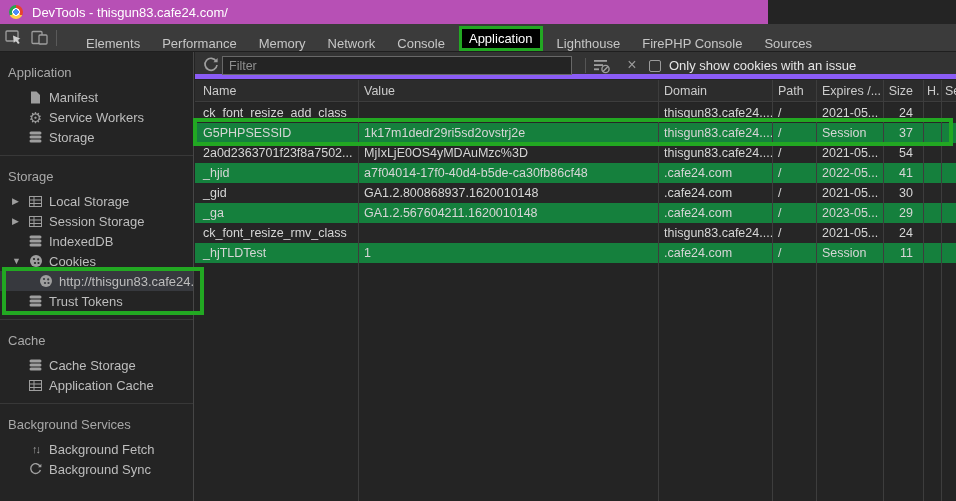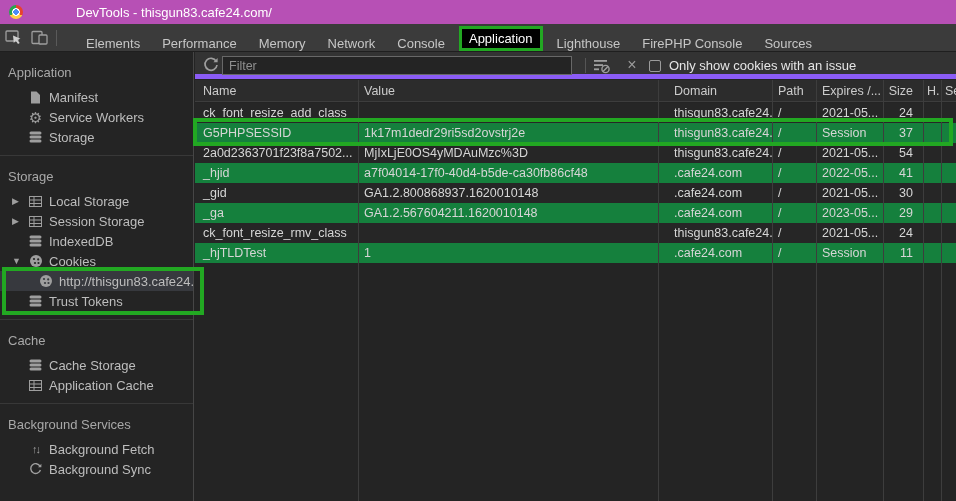--- a/index.html
+++ b/index.html
@@ -3,22 +3,22 @@
 <meta charset="utf-8">
 <style>
   * { margin:0; padding:0; box-sizing:border-box; }
   html,body { background:#111; }
   .screen {
     position:relative; width:956px; height:501px; overflow:hidden;
     background:#242424; font-family:"Liberation Sans", sans-serif;
     color:#cfcfcf; -webkit-font-smoothing:antialiased;
   }
   
-  .titlebar { position:absolute; left:0; top:0; width:956px; height:24px;
-    background:#b750b5; display:flex; align-items:center; padding-left:9px;gap:44px; }
+  .titlebar { position:absolute; left:0; top:0; width:768px; height:24px;
+    background:#b750b5; display:flex; align-items:center; padding-left:9px; }
   .chrome-logo { width:14px; height:14px; border-radius:50%;
     background:
       radial-gradient(circle at 50% 50%, #4c8bf5 0 26%, #ffffff 27% 38%, rgba(0,0,0,0) 39%),
       conic-gradient(#e8412f 0deg 120deg, #ffce44 120deg 240deg, #27a550 240deg 360deg);
     flex:0 0 auto; }
   .title-text { color:#ffffff; font-size:13px; margin-left:9px; white-space:nowrap; }
   
   .tabbar { position:absolute; left:0; top:24px; width:956px; height:28px;
     background:#3b3b3b; display:flex; align-items:center; border-bottom:1px solid #1f1f1f; }
   .tb-icon { width:26px; height:22px; display:flex; align-items:center; justify-content:center; cursor:pointer; }
@@ -64,21 +64,21 @@
   .thead { position:absolute; left:0; top:28px; width:761px; height:22px;
     background:#2c2c2c; border-bottom:1px solid #3d3d3d; display:flex; font-size:12.5px; color:#cccccc; }
   .trows { position:absolute; left:0; top:51px; width:761px; }
   .trow { display:flex; height:20px; font-size:12.5px; color:#d6d6d6; cursor:default; }
   .trow.dark { background:#262626; }
   .trow.navy { background:#15803d; }
   .tc { height:100%; line-height:20px; white-space:nowrap; overflow:hidden; }
   .thead .tc { line-height:22px; }
   .c-name    { width:163px; padding-left:8px; }
   .c-value   { width:300px; padding-left:6px; }
-  .c-domain  { width:114px; padding-left:16px; }
+  .c-domain  { width:114px; padding-left:6px; }
   .c-path    { width:44px;  padding-left:6px; }
   .c-expires { width:67px;  padding-left:6px; }
   .c-size    { width:40px;  padding-right:10px; text-align:right; }
   .c-h       { width:18px;  padding-left:4px; }
   .c-se      { flex:1;      padding-left:4px; }
   .col-div { position:absolute; top:28px; bottom:0; width:1px; background:#3d3d3d; cursor:col-resize; }
   
   .hl-box { position:absolute; border:4px solid #22a822; pointer-events:none; z-index:10; }
   .hl-row  { left:193px; top:118px; width:760px; height:28px; }
   .hl-side { left:2px;   top:267px; width:202px; height:48px; }

